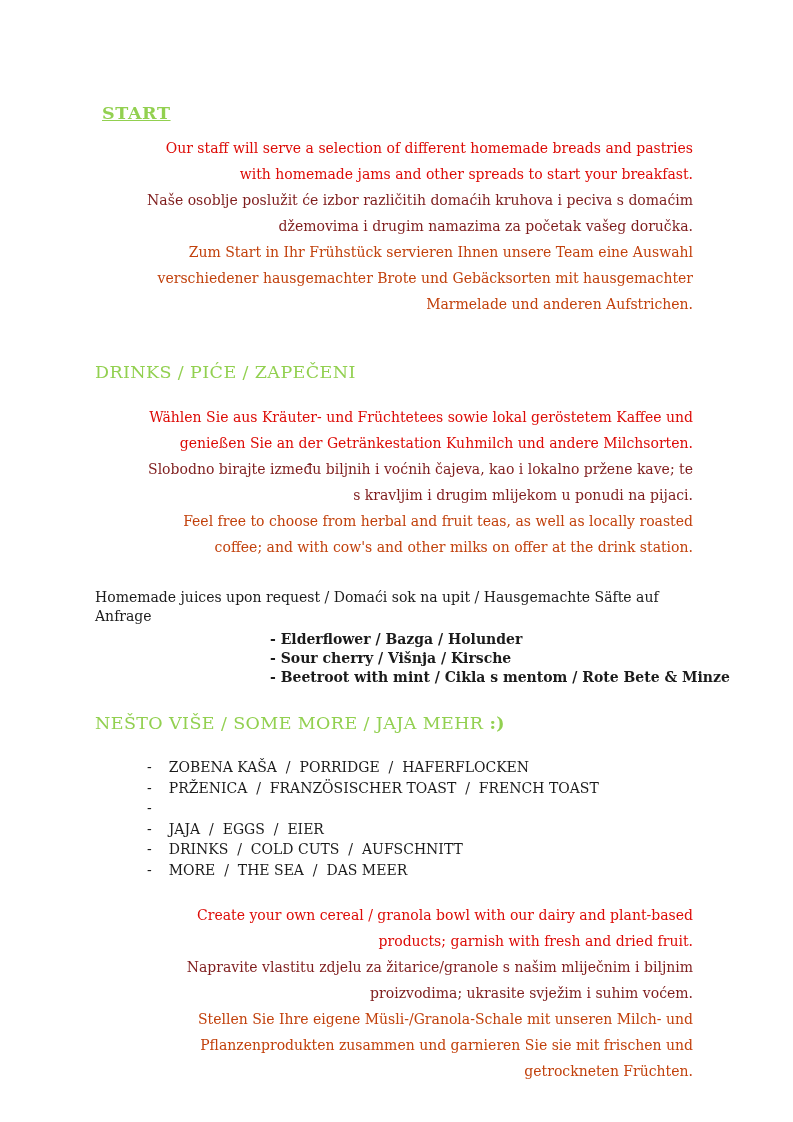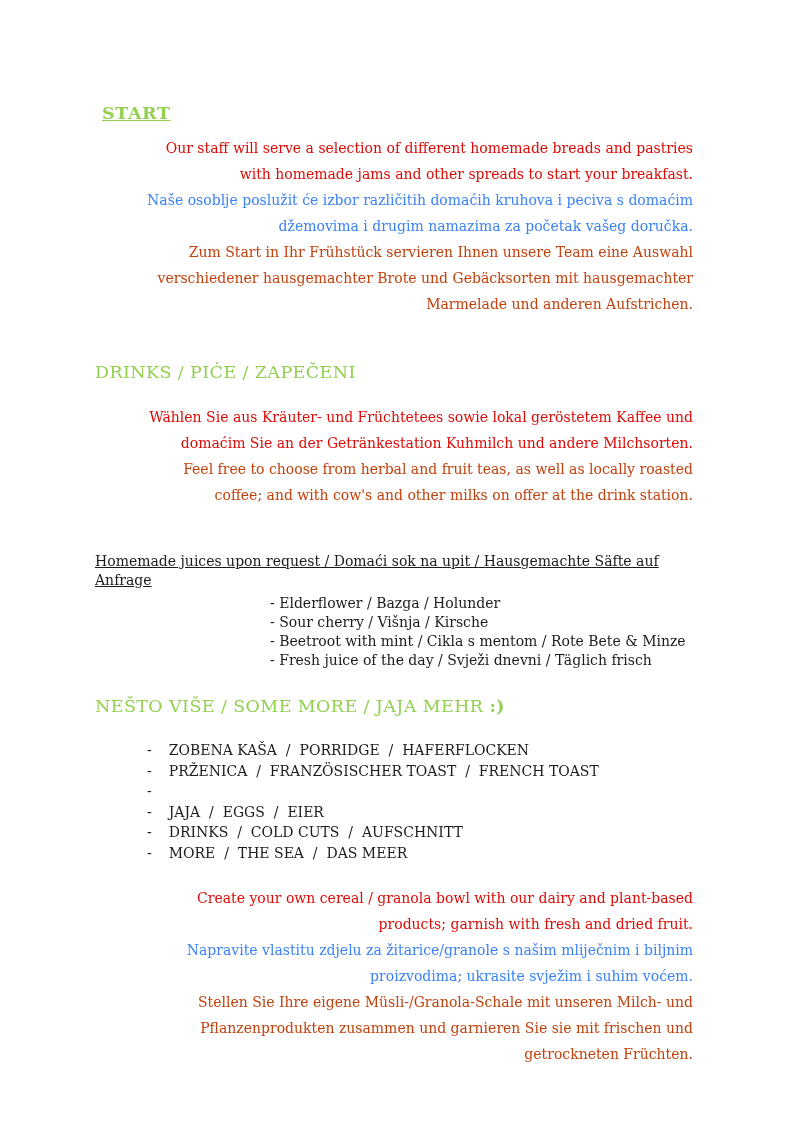--- a/index.html
+++ b/index.html
@@ -39,39 +39,40 @@
 
   .para-block {
     text-align: right;
     line-height: 26px;
     margin-left: 50px;
     margin-right: 40px;
   }
   .para-block.mt { margin-top: 22px; }
 
   .c-red   { color: #DD0B06; }
-  .c-black { color: #3b82f6; }
+  .c-black { color: #7f1d1d; }
   .c-blue  { color: #c2410c; }
 
   .mt-start-block { margin-top: 12px; }
   .mt-drinks-heading { margin-top: 45px; }
-  .mt-juices { margin-top: 44px; text-decoration: underline; }
+  .mt-juices { margin-top: 28px; }
   .mt-juice-list { margin-top: 4px; }
   .mt-some-more-heading { margin-top: 26px; }
   .mt-more-list { margin-top: 24px; }
   .mt-cereal-heading { margin-top: 32px; }
 
   .juices-intro {
     line-height: 19px;
     text-align: left;
     margin-right: 60px;
   }
   .juice-list {
     margin-left: 175px;
     line-height: 19px;
+    font-weight: bold;
   }
   .more-list li {
     display: flex;
     gap: 17px;
     margin-left: 52px;
     line-height: 20.5px;
     white-space: pre-wrap;
   }
   .more-list .dash { flex: 0 0 auto; }
 </style>
@@ -84,31 +85,31 @@
 
   <div class="para-block mt-start-block">
     <p class="c-red">Our staff will serve a selection of different homemade breads and pastries with homemade jams and other spreads to start your breakfast.</p>
     <p class="c-black">Naše osoblje poslužit će izbor različitih domaćih kruhova i peciva s domaćim džemovima i drugim namazima za početak vašeg doručka.</p>
     <p class="c-blue">Zum Start in Ihr Frühstück servieren Ihnen unsere Team eine Auswahl verschiedener hausgemachter Brote und Gebäcksorten mit hausgemachter Marmelade und anderen Aufstrichen.</p>
   </div>
 
   <h2 class="heading mt-drinks-heading">DRINKS / PIĆE / ZAPEČENI</h2>
 
   <div class="para-block mt">
-    <p class="c-red">Wählen Sie aus Kräuter- und Früchtetees sowie lokal geröstetem Kaffee und domaćim Sie an der Getränkestation Kuhmilch und andere Milchsorten.</p>
+    <p class="c-red">Wählen Sie aus Kräuter- und Früchtetees sowie lokal geröstetem Kaffee und genießen Sie an der Getränkestation Kuhmilch und andere Milchsorten.</p>
+    <p class="c-black">Slobodno birajte između biljnih i voćnih čajeva, kao i lokalno pržene kave; te s kravljim i drugim mlijekom u ponudi na pijaci.</p>
     <p class="c-blue">Feel free to choose from herbal and fruit teas, as well as locally roasted coffee; and with cow's and other milks on offer at the drink station.</p>
   </div>
 
   <p class="juices-intro mt-juices">Homemade juices upon request / Domaći sok na upit / Hausgemachte Säfte auf Anfrage</p>
 
   <ul class="juice-list mt-juice-list">
     <li>- Elderflower / Bazga / Holunder</li>
     <li>- Sour cherry / Višnja / Kirsche</li>
     <li>- Beetroot with mint / Cikla s mentom / Rote Bete &amp; Minze</li>
-    <li>- Fresh juice of the day / Svježi dnevni / Täglich frisch</li>
   </ul>
 
   <h2 class="heading mt-some-more-heading"><span>NEŠTO VIŠE / SOME MORE / JAJA MEHR </span><span class="bold">:)</span></h2>
 
   <ul class="more-list mt-more-list">
     <li><span class="dash">-</span><span>ZOBENA KAŠA  /  PORRIDGE  /  HAFERFLOCKEN</span></li>
     <li><span class="dash">-</span><span>PRŽENICA  /  FRANZÖSISCHER TOAST  /  FRENCH TOAST</span></li>
     <li><span class="dash">-</span></li>
     <li><span class="dash">-</span><span>JAJA  /  EGGS  /  EIER</span></li>
     <li><span class="dash">-</span><span>DRINKS  /  COLD CUTS  /  AUFSCHNITT</span></li>

